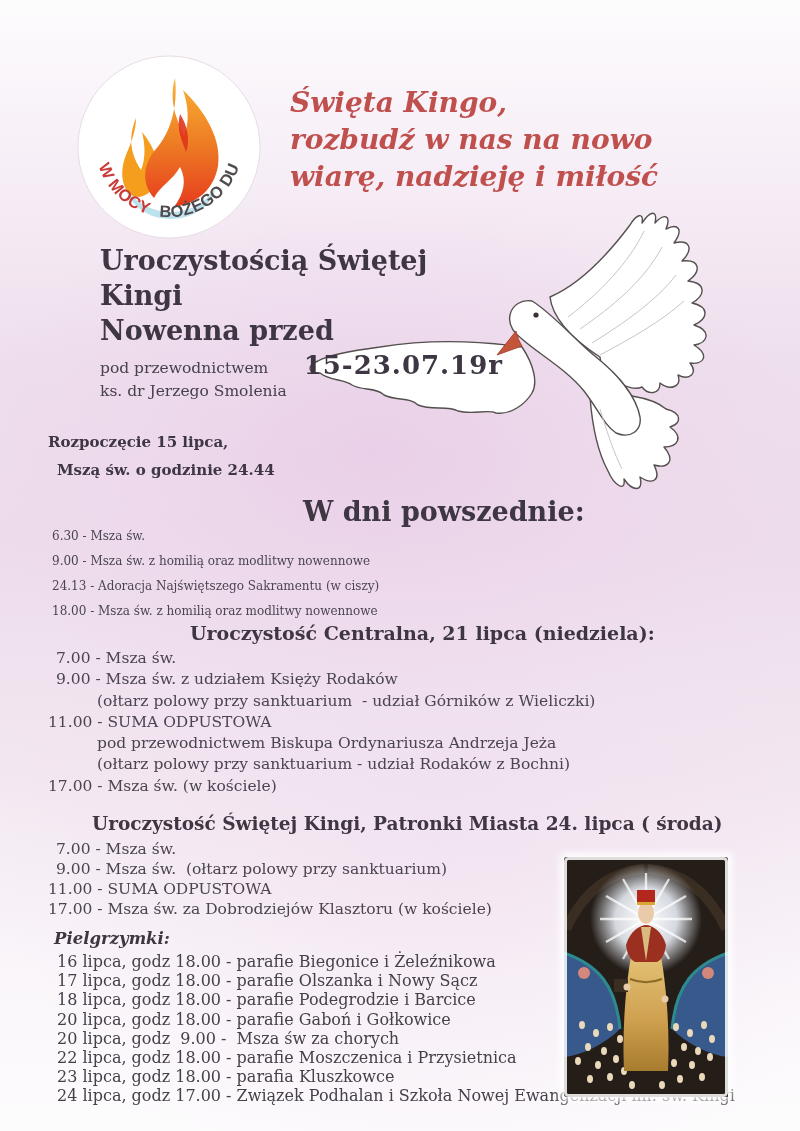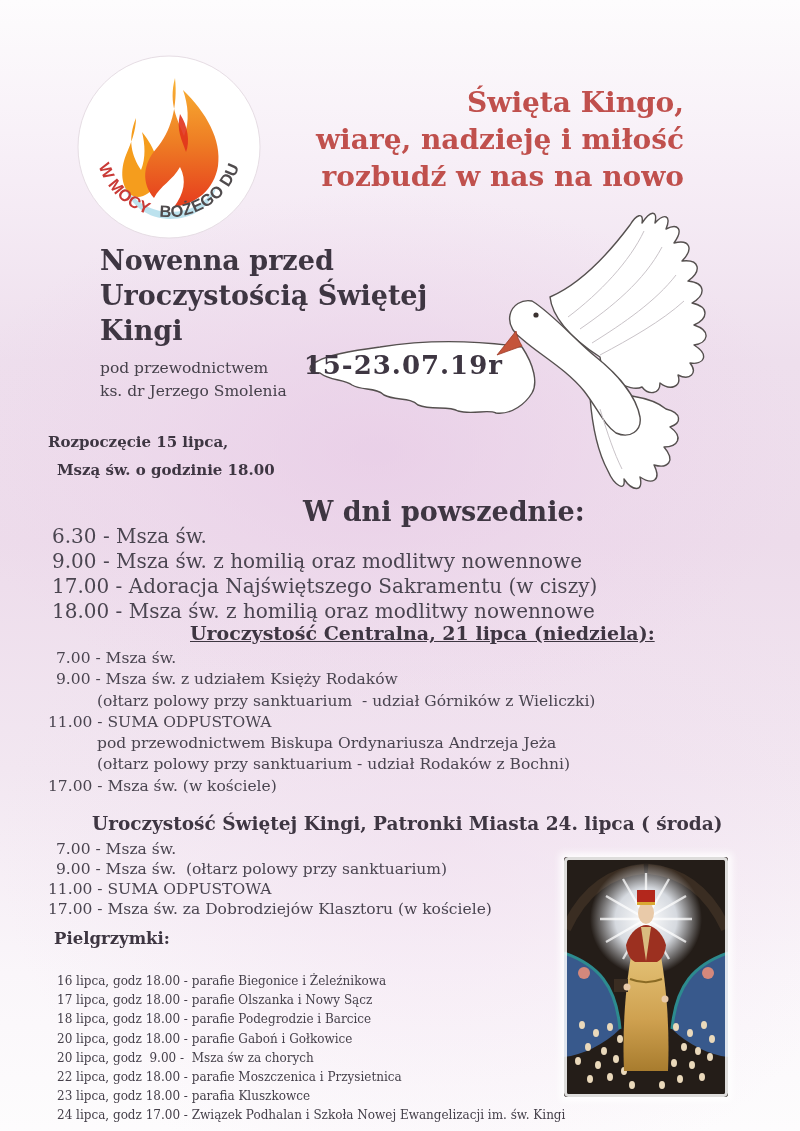--- a/index.html
+++ b/index.html
@@ -9,43 +9,43 @@
     font-family:"DejaVu Serif", serif;
     background:
       radial-gradient(ellipse 430px 260px at 47% 40%, rgba(231,199,229,0.60), rgba(236,211,234,0.40) 55%, rgba(255,255,255,0) 100%),
       radial-gradient(ellipse 520px 420px at 55% 75%, rgba(238,216,236,0.45), rgba(255,255,255,0) 85%),
       linear-gradient(180deg,#fdfcfd 0%,#f6edf6 16%,#eedfed 32%,#eddceb 48%,#f2e7f1 68%,#faf6fa 86%,#fdfcfd 100%);
   }
   .abs{position:absolute;}
   .line{white-space:pre-wrap;}
 
   
-  .invocation{left:284px;top:84px;width:400px;text-align:right;
-    font-weight:bold;font-size:28px;line-height:37px;color:#c0504d;}
+  .invocation{left:290px;top:84px;width:400px;text-align:left;
+    font-weight:bold;font-style:italic;font-size:28px;line-height:37px;color:#c0504d;}
 
   
   .title{left:100px;top:243px;width:403px;font-weight:bold;font-size:27px;line-height:35px;color:#3e3642;}
   .title .dates{text-align:right;font-size:26px;letter-spacing:1px;}
 
   .leader{left:100px;top:357px;font-size:15.5px;line-height:23px;color:#46414b;}
 
   .opening{left:48px;top:428px;font-weight:bold;font-size:15px;line-height:28px;color:#3e3642;}
   .opening .ind{padding-left:9px;}
 
   .sec-head{font-weight:bold;color:#3e3642;}
   .h-weekdays{left:303px;top:496px;font-size:27px;}
-  .h-central{left:190px;top:622px;font-size:19px;text-decoration:underline;}
+  .h-central{left:190px;top:622px;font-size:19px;}
   .h-feast{left:92px;top:813px;font-size:18.5px;}
-  .h-pil{left:54px;top:929px;font-size:16.5px;}
+  .h-pil{left:54px;top:929px;font-size:16.5px;font-style:italic;}
 
   .list{color:#4a4550;}
-  .l-weekdays{left:52px;top:524px;font-size:20px;line-height:25px;}
+  .l-weekdays{left:52px;top:524px;font-size:12px;line-height:25px;}
   .l-central{left:48px;top:648px;font-size:15.5px;line-height:21.3px;}
   .l-feast{left:48px;top:839px;font-size:15.5px;line-height:20px;}
-  .l-pil{left:57px;top:952px;font-size:12px;line-height:19.2px;color:#45404a;margin-top:20px;}
+  .l-pil{left:57px;top:952px;font-size:16px;line-height:19.2px;color:#45404a;}
   .t1{padding-left:8px;}        
   .cont{padding-left:49px;}     
 
   .logo{left:76px;top:54px;}
   .dove{left:300px;top:197px;}
   .painting{left:564px;top:857px;box-shadow:0 0 7px 4px rgba(255,255,255,0.9);}
 </style>
 </head>
 <body>
 
@@ -68,22 +68,22 @@
     <text font-family="Liberation Sans, sans-serif" font-weight="bold" font-size="16.5" letter-spacing="0.3">
       <textPath href="#arcp" startOffset="2">
         <tspan fill="#c93a36">W MOCY</tspan>
         <tspan dx="7" fill="#4f4b4d">BOŻEGO DUCHA</tspan>
       </textPath>
     </text>
   </svg>
 
   <div class="abs invocation">
     <div class="line">Święta Kingo,</div>
+    <div class="line">rozbudź w nas na nowo</div>
     <div class="line">wiarę, nadzieję i miłość</div>
-    <div class="line">rozbudź w nas na nowo</div>
   </div>
 
   <svg class="abs dove" width="440" height="310" viewBox="0 0 440 310">
     <g stroke="#55504f" stroke-width="1.4" stroke-linejoin="round" fill="#ffffff">
 
       <path d="M 300,160 C 268,140 252,118 250,100 C 278,88 306,60 330,28
            C 336,18 344,14 342,26 C 350,14 358,12 355,26 C 364,16 372,18 366,32
            C 378,26 384,32 374,46 C 390,42 394,52 382,64 C 400,62 402,74 388,84
            C 406,86 406,98 392,106 C 410,110 408,122 394,128 C 412,134 408,146 394,148
            C 410,158 404,168 390,166 C 398,176 390,184 378,178 C 382,190 370,194 360,186
@@ -108,40 +108,40 @@
       <path d="M 280,132 C 312,110 344,84 362,50"></path>
       <path d="M 292,146 C 324,126 356,104 376,78"></path>
       <path d="M 300,158 C 330,142 362,124 384,104"></path>
       <path d="M 300,212 C 308,238 314,256 322,272"></path>
     </g>
     <path fill="#c4543a" stroke="#9c3b28" stroke-width="0.8" d="M 216,134 L 197,158 L 222,149 C 219,144 217,139 216,134 Z"></path>
     <circle cx="236" cy="118" r="2.6" fill="#3a3230"></circle>
   </svg>
 
   <div class="abs title">
+    <div class="line">Uroczystością Świętej Kingi</div>
     <div class="line">Nowenna przed</div>
-    <div class="line">Uroczystością Świętej Kingi</div>
     <div class="line dates">15-23.07.19r</div>
   </div>
 
   <div class="abs leader">
     <div class="line">pod przewodnictwem</div>
     <div class="line">ks. dr Jerzego Smolenia</div>
   </div>
 
   <div class="abs opening">
     <div class="line">Rozpoczęcie 15 lipca,</div>
-    <div class="line ind">Mszą św. o godzinie 18.00</div>
+    <div class="line ind">Mszą św. o godzinie 24.44</div>
   </div>
 
   <div class="abs sec-head h-weekdays">W dni powszednie:</div>
   <div class="abs list l-weekdays">
     <div class="line">6.30 - Msza św.</div>
     <div class="line">9.00 - Msza św. z homilią oraz modlitwy nowennowe</div>
-    <div class="line">17.00 - Adoracja Najświętszego Sakramentu (w ciszy)</div>
+    <div class="line">24.13 - Adoracja Najświętszego Sakramentu (w ciszy)</div>
     <div class="line">18.00 - Msza św. z homilią oraz modlitwy nowennowe</div>
   </div>
 
   <div class="abs sec-head h-central">Uroczystość Centralna, 21 lipca (niedziela):</div>
   <div class="abs list l-central">
     <div class="line t1">7.00 - Msza św.</div>
     <div class="line t1">9.00 - Msza św. z udziałem Księży Rodaków</div>
     <div class="line cont">(ołtarz polowy przy sanktuarium  - udział Górników z Wieliczki)</div>
     <div class="line">11.00 - SUMA ODPUSTOWA</div>
     <div class="line cont">pod przewodnictwem Biskupa Ordynariusza Andrzeja Jeża</div>

